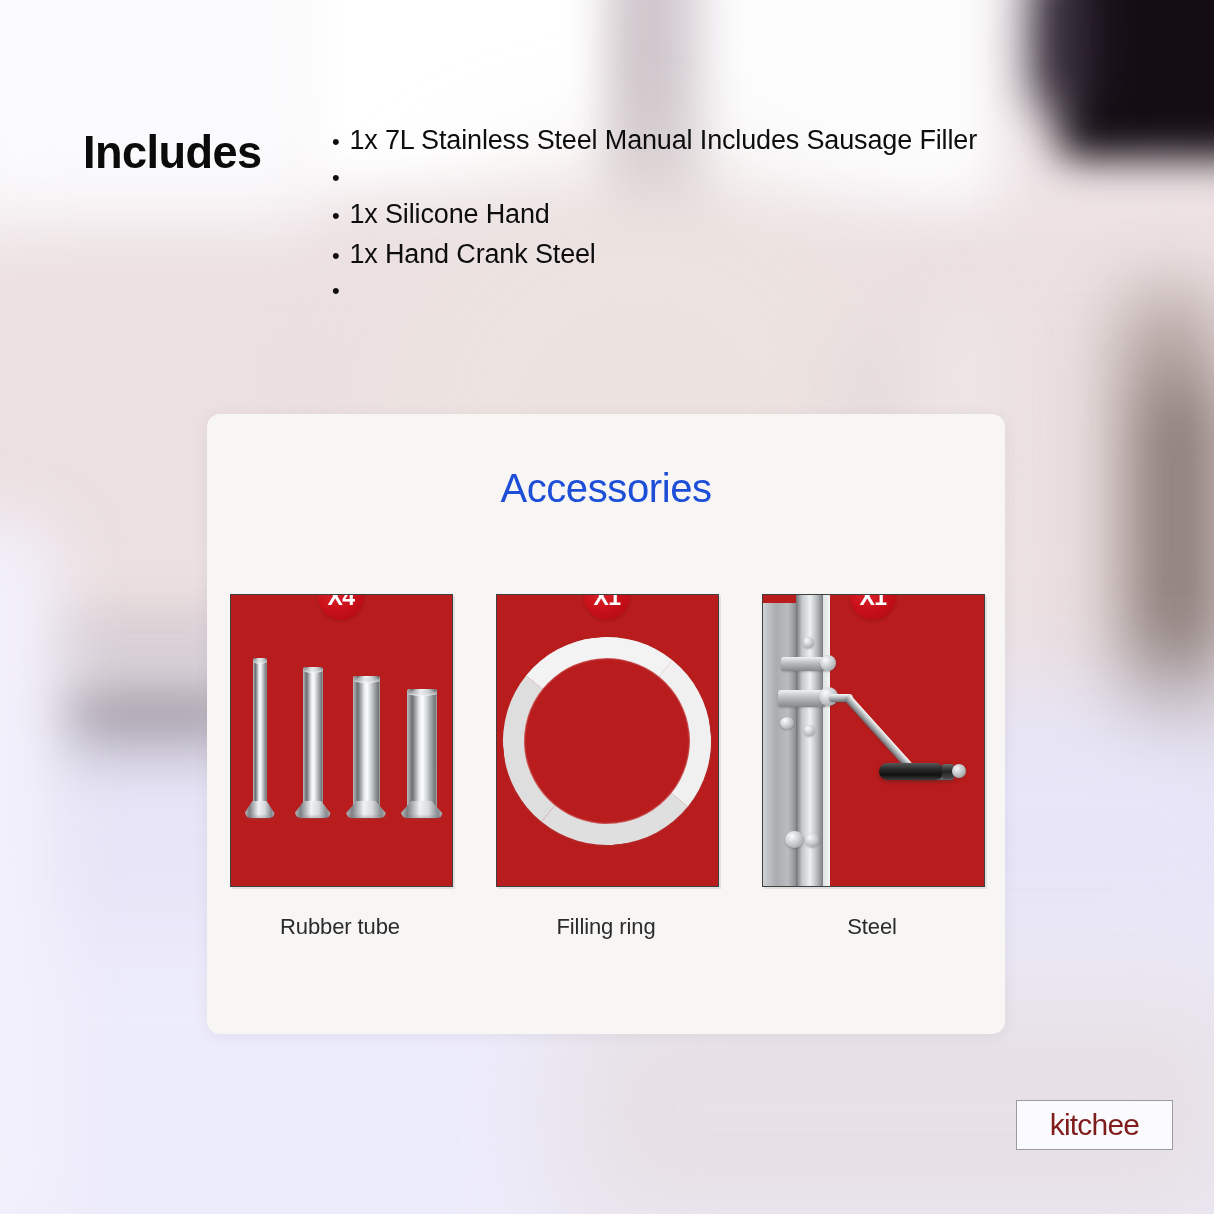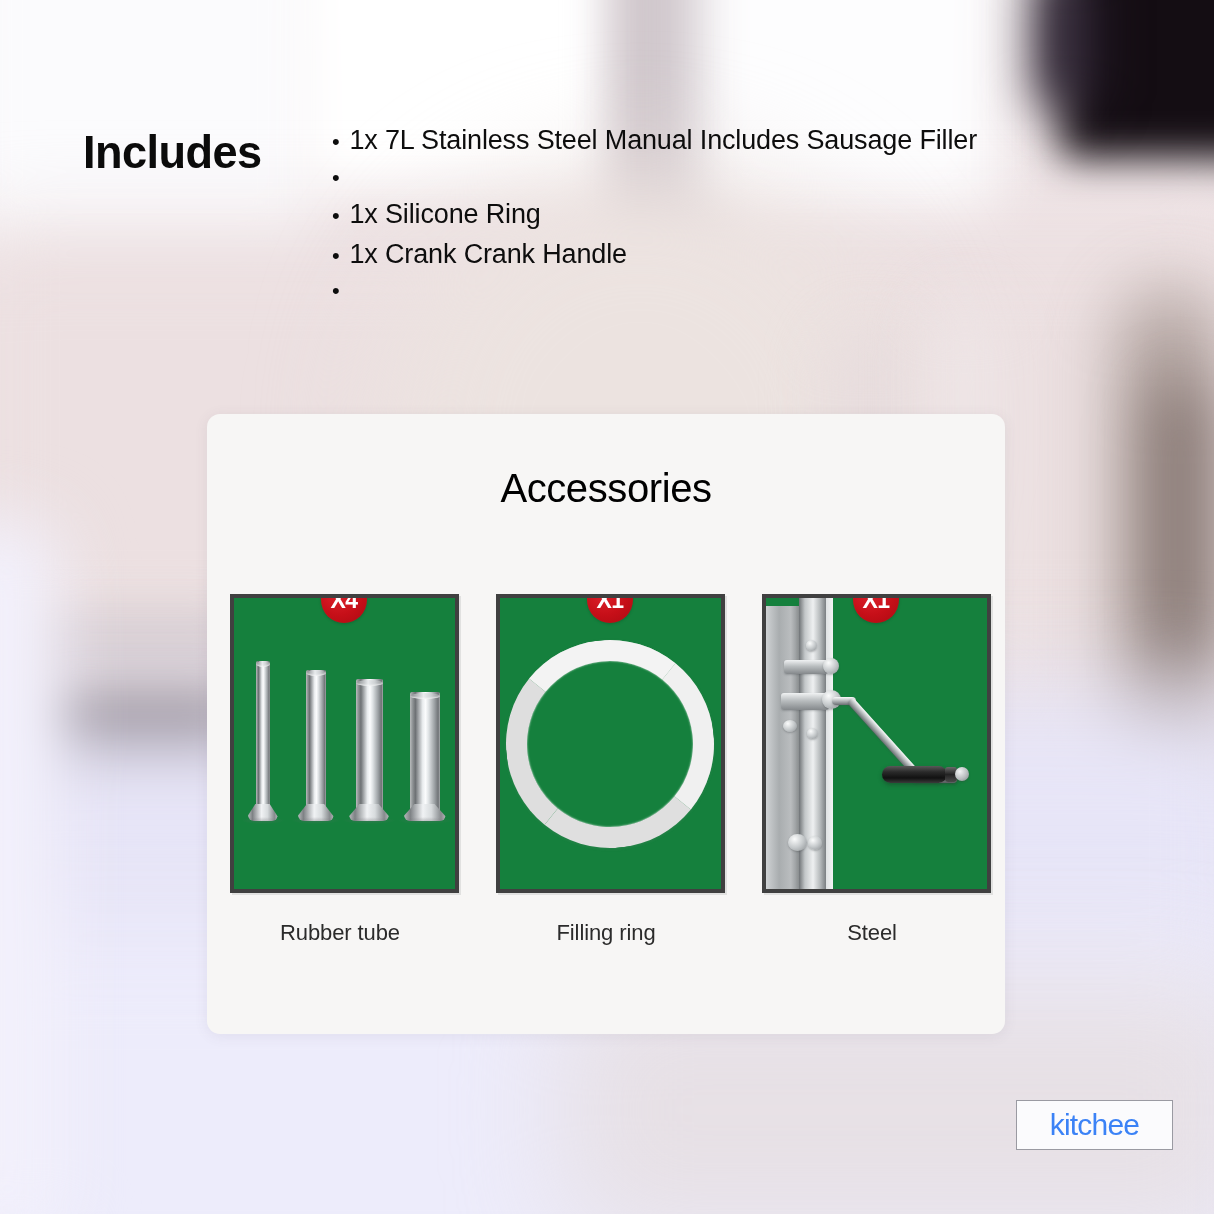--- a/index.html
+++ b/index.html
@@ -203,43 +203,43 @@
     top: 414px;
     width: 798px;
     height: 620px;
     background: #f7f6f5;
     border-radius: 13px;
     box-shadow: 0 2px 14px rgba(90, 80, 95, .09);
   }
   .card-title {
     text-align: center;
     font-size: 40px;
-    color: #000000;
+    color: #1d4ed8;
     margin-top: 52px;
     letter-spacing: -0.4px;
   }
 
   .items-row {
     position: absolute;
     left: 0; right: 0;
     top: 180px;
     display: flex;
     justify-content: center;
     gap: 45px;
   }
   .item {
     width: 221px;
     position: relative;
   }
   .item-frame {
     position: relative;
     width: 221px;
     height: 291px;
-    border: 4px solid #404040;
-    background: #15803d;
+    border: 1px solid #404040;
+    background: #b91c1c;
     box-shadow: 2px 2px 0 rgba(150,150,150,.22);
     overflow: hidden;
   }
   .badge {
     position: absolute;
     top: -21px;
     left: 50%;
     margin-left: -23px;
     width: 46px;
     height: 46px;
@@ -410,21 +410,21 @@
     width: 155px;
     height: 48px;
     border: 1.5px solid #9a9aa2;
     background: #fbfbfd;
     display: flex;
     align-items: center;
     justify-content: center;
   }
   .logo-text {
     font-size: 30px;
-    color: #3b82f6;
+    color: #7f1d1d;
     letter-spacing: -0.8px;
     line-height: 1;
     position: relative;
   }
 </style>
 </head>
 <body>
 
 <div id="stage">
 
@@ -457,25 +457,25 @@
     <ul class="includes-list">
       <li>
         <span class="li-bullet">•</span>
         <span>1x 7L Stainless Steel Manual Includes Sausage Filler</span>
       </li>
       <li>
         <span class="li-bullet">•</span>
       </li>
       <li>
         <span class="li-bullet">•</span>
-        <span>1x Silicone Ring</span>
+        <span>1x Silicone Hand</span>
       </li>
       <li>
         <span class="li-bullet">•</span>
-        <span>1x Crank Crank Handle</span>
+        <span>1x Hand Crank Steel</span>
       </li>
       <li>
         <span class="li-bullet">•</span>
       </li>
     </ul>
   </div>
 
   <div class="card">
     <div class="card-title">Accessories</div>
 

